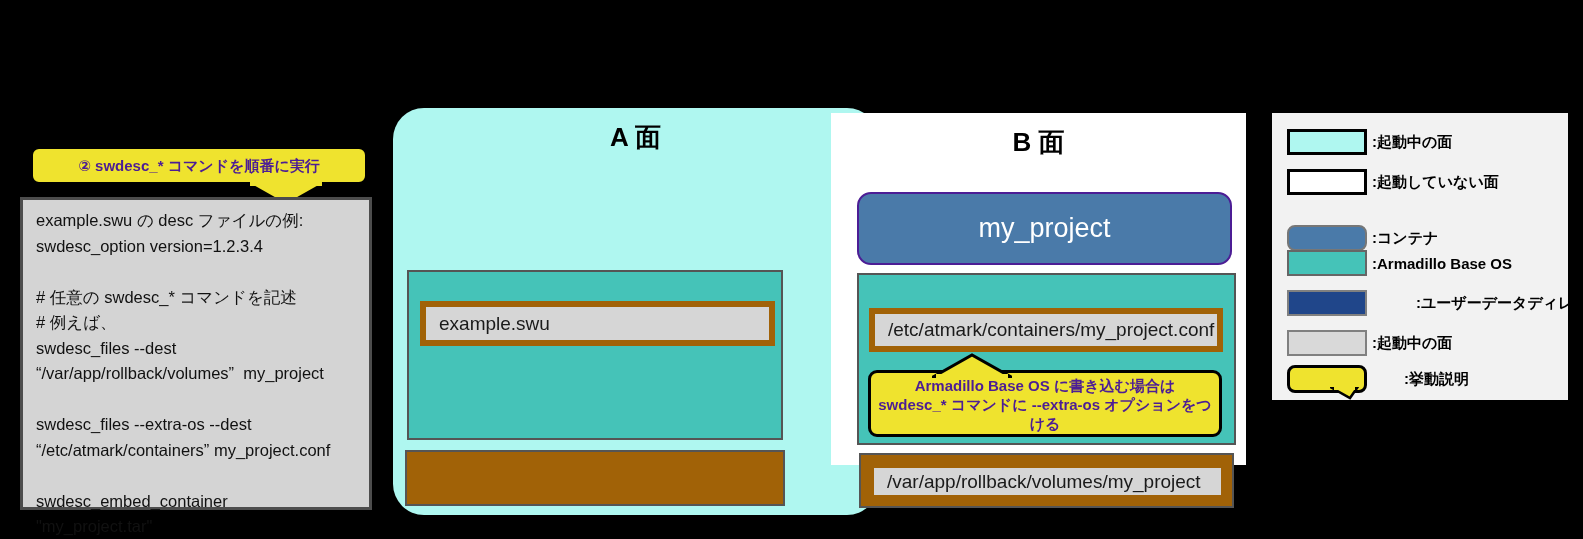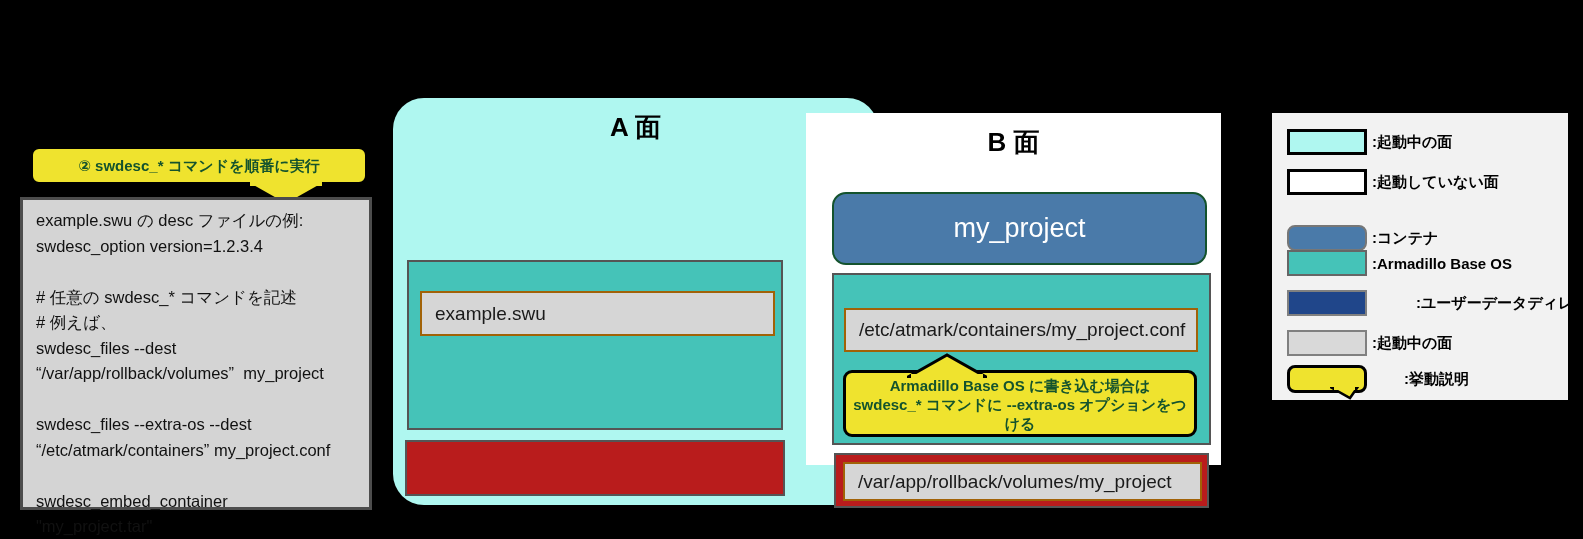--- a/index.html
+++ b/index.html
@@ -5,65 +5,65 @@
   html,body { margin:0; padding:0; background:#000; }
   .stage {
     position:relative; width:1583px; height:539px; background:#000;
     font-family:"Liberation Sans","DejaVu Sans",sans-serif; overflow:hidden;
   }
   .abs { position:absolute; box-sizing:border-box; }
 
   
   .callout {
     background:#efe32e; border:3px solid #000; border-radius:9px;
-    color:#14532d; font-weight:bold; text-align:center;
+    color:#4c1d95; font-weight:bold; text-align:center;
   }
   .callout svg { position:absolute; }
 
   
   .callout-step { left:30px; top:146px; width:338px; height:39px; font-size:15px; line-height:33px; }
 
   
   .desc-box {
     left:20px; top:197px; width:352px; height:313px;
     background:#d4d4d4; border:3px solid #4d4d4d;
   }
   .desc-text {
     position:absolute; left:13px; top:8px; right:12px;
     font-size:16.5px; line-height:25.5px; color:#111; white-space:pre;
   }
 
   
-  .panel-a { left:393px; top:98px; width:485px; height:407px; background:#aff7f0;border-radius:31px; }
-  .panel-b { left:806px; top:113px; width:415px; height:352px; background:#ffffff; }
+  .panel-a { left:393px; top:108px; width:485px; height:407px; background:#aff7f0;border-radius:31px; }
+  .panel-b { left:831px; top:113px; width:415px; height:352px; background:#ffffff; }
   .panel-title {
     position:absolute; left:0; right:0; top:12px; text-align:center;
     font-size:26px; font-weight:bold; color:#000;
   }
 
   .abos  { background:#45c3b8; border:2px solid #555; }
   .abos-a { left:14px; top:162px; width:376px; height:170px; }
   .abos-b { left:26px; top:160px; width:379px; height:172px; }
 
-  .userdata { background:#b91c1c; border:2px solid #555;padding-left:29px; }
+  .userdata { background:#a16207; border:2px solid #555;padding-left:29px; }
   .userdata-a { left:12px; top:342px; width:380px; height:56px; }
   .userdata-b { left:28px; top:340px; width:375px; height:55px; }
 
   .file-box {
-    background:#d6d6d6; border:2px solid #a16207;
+    background:#d6d6d6; border:6px solid #a16207;
     font-size:19px; color:#1a1a1a; padding-left:13px;
     display:flex; align-items:center;
   }
   .file-a    { left:11px; top:29px; width:355px; height:45px; }
   .file-conf { left:10px; top:33px; width:354px; height:44px; }
   .file-vol  { left:7px;  top:7px;  width:359px; height:39px; }
 
   .container-box {
     left:26px; top:79px; width:375px; height:73px;
-    background:#4a7aa9; border:2px solid #14532d; border-radius:14px;
+    background:#4a7aa9; border:2px solid #4c1d95; border-radius:14px;
     color:#fff; font-size:27px; display:flex; align-items:center; justify-content:center;
   }
 
   .callout-b { left:9px; top:95px; width:354px; height:67px; font-size:15px; }
   .callout-b-text { position:absolute; left:0; right:0; top:3px; white-space:pre-line; line-height:19px; }
 
   
   .legend { left:1272px; top:113px; width:296px; height:287px; background:#f2f2f2; }
   .legend-row { position:absolute; left:15px; display:flex; align-items:center; }
   .legend-label { margin-left:5px; font-size:15px; font-weight:bold; color:#000; white-space:nowrap; }

